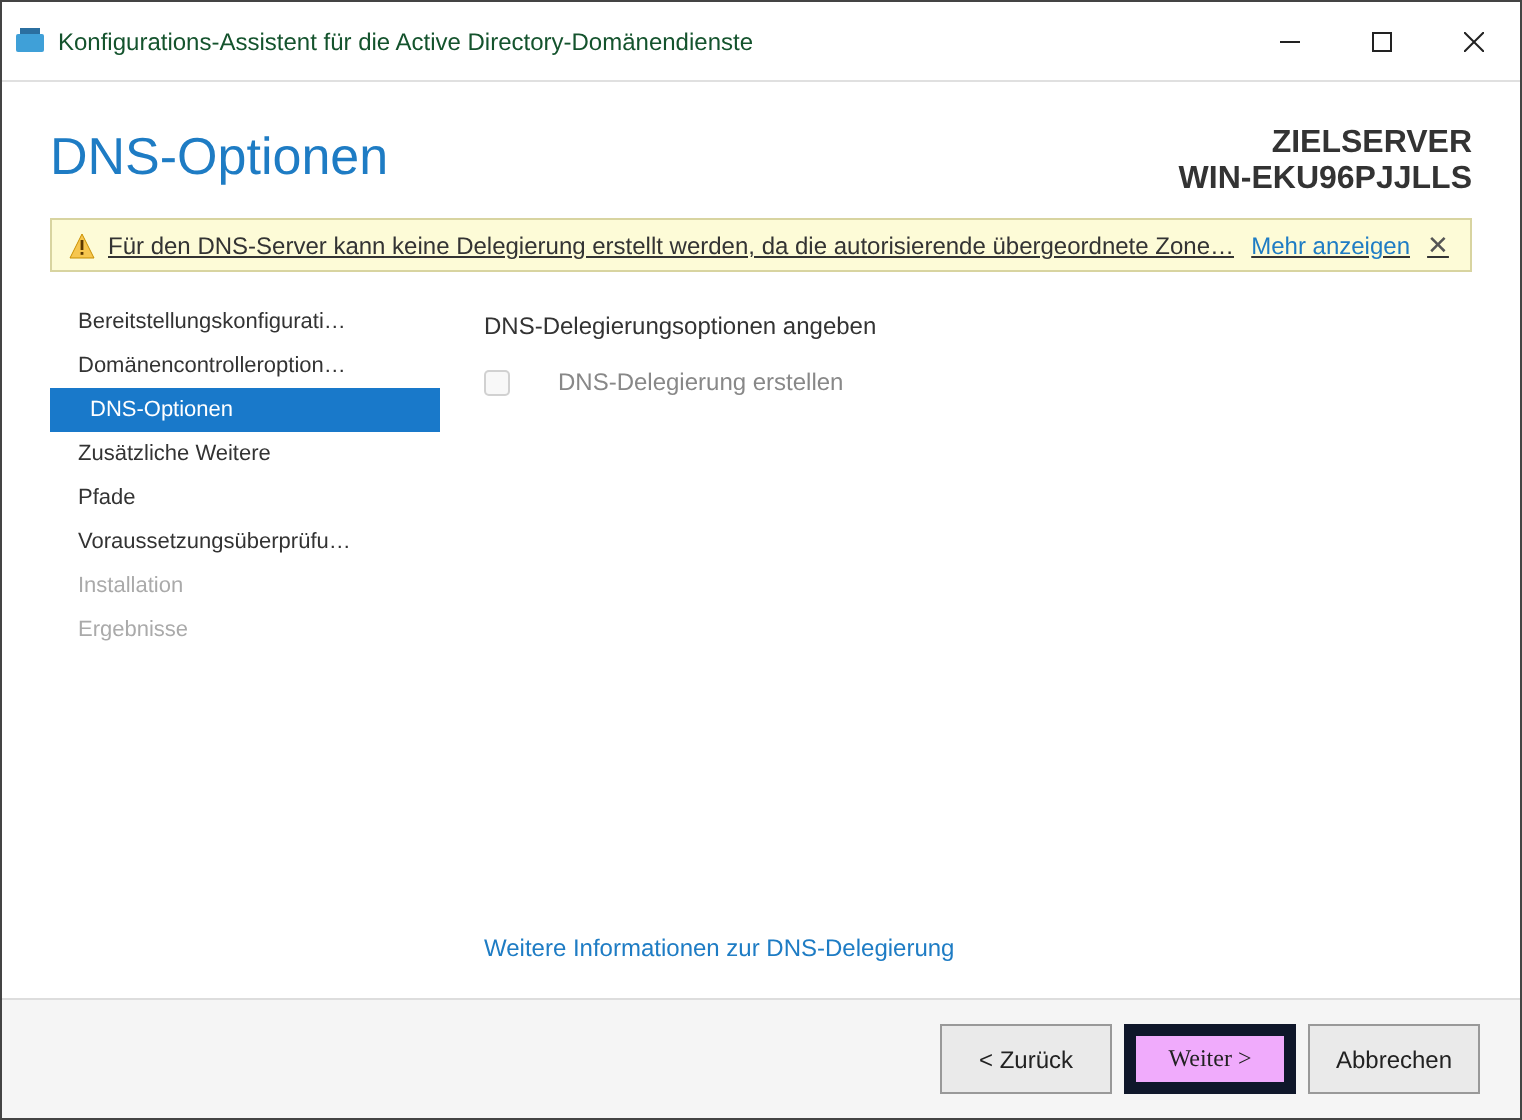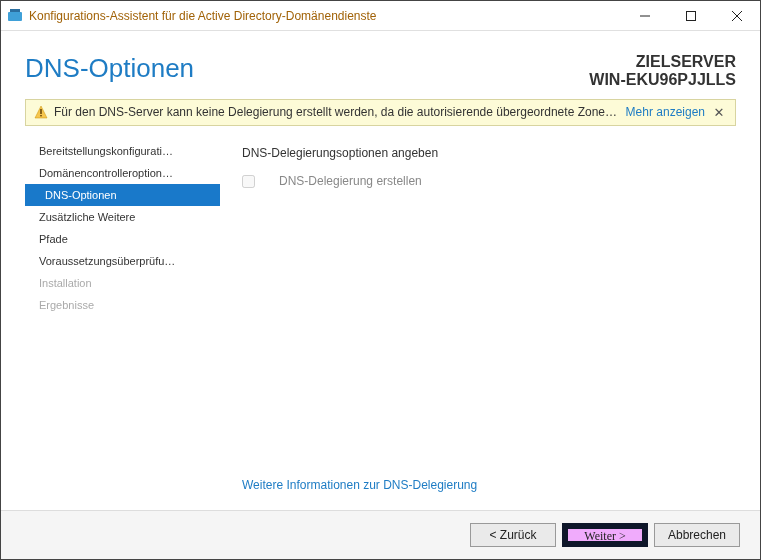--- a/index.html
+++ b/index.html
@@ -1,43 +1,43 @@
 <!DOCTYPE html>
 <html><head>
 <meta charset="utf-8">
 <style>
   * { box-sizing: border-box; margin: 0; padding: 0; font-family: "Segoe UI", Tahoma, sans-serif; }
   body { background: #fff; width: 761px; height: 560px; border: 1px solid #444; overflow: hidden; display: flex; flex-direction: column; }
-  .titlebar { height: 30px; display: flex; align-items: center; background: #fff; border-bottom: 1px solid #e0e0e0; font-size: 12px; color: #a16207; }
+  .titlebar { height: 40px; display: flex; align-items: center; background: #fff; border-bottom: 1px solid #e0e0e0; font-size: 12px; color: #14532d; }
   .titlebar .icon { width: 16px; height: 16px; margin: 0 6px; display:flex; align-items:center; justify-content:center;}
   .titlebar .title { flex: 1; }
   .win-controls { display: flex; height: 100%; }
   .win-btn { width: 46px; display: flex; align-items: center; justify-content: center; font-size: 14px; color:#222;}
   .header-area { padding: 22px 24px 10px 24px; display:flex; justify-content:space-between; align-items:flex-start; }
   .page-title { font-size: 26px; font-weight: 300; color: #1e7cc4; }
   .target-info { text-align: right; font-size: 16px; color:#333; font-weight:600;}
   .target-info div:first-child { font-weight:600; }
-  .warning-bar { margin: 0 24px 10px 24px; background: #fdfbd7; border: 1px solid #d8d4a0; padding: 5px 8px; display:flex; align-items:flex-start; font-size:12px; color:#333; gap:6px;}
+  .warning-bar { margin: 0 24px 10px 24px; background: #fdfbd7; border: 1px solid #d8d4a0; padding: 5px 8px; display:flex; align-items:flex-end; font-size:12px; color:#333; gap:6px;text-decoration:underline;}
   .warning-bar .warn-icon { width:14px; height:14px; flex-shrink:0;}
   .warning-bar .msg { flex:1; white-space:nowrap; overflow:hidden; text-overflow:ellipsis;}
   .warning-bar .link { color:#1e7cc4; white-space:nowrap; cursor:pointer;}
   .warning-bar .close { width:16px; text-align:center; color:#555; cursor:pointer; font-size:13px;}
   .body-area { flex:1; display:flex; padding: 0 24px 0 24px; overflow:hidden;}
   .nav { width: 195px; flex-shrink:0; font-size:11px; padding-top:4px;}
   .nav-item { padding: 5px 8px 5px 14px; color:#333; white-space:nowrap; overflow:hidden; text-overflow:ellipsis; cursor:pointer;}
   .nav-item.selected { background:#1979ca; color:#fff; padding-left:20px;}
   .nav-item.disabled { color:#aaa; cursor:default;}
   .content { flex:1; padding: 10px 0 0 22px; font-size:12px; color:#333; display:flex; flex-direction:column;justify-content:center;}
   .content .section-title { margin-bottom:14px; }
   .checkbox-row { display:flex; align-items:center; gap:24px; color:#888;}
   .checkbox-row input[type=checkbox]{ width:13px; height:13px; accent-color:#999;}
   .more-link { margin-top:auto; padding-bottom:18px;}
   .more-link a { color:#1e7cc4; font-size:12px; text-decoration:none; cursor:pointer;}
   .footer { border-top:1px solid #ddd; padding: 12px 20px; display:flex; justify-content:flex-end; gap:6px; background:#f5f5f5;}
-  .footer button { min-width:86px; height:24px; font-size:12px; border:1px solid #999; background:#eaeaea; color:#222; padding:0 10px;}
+  .footer button { min-width:86px; height:35px; font-size:12px; border:1px solid #999; background:#eaeaea; color:#222; padding:0 10px;}
   .footer button.disabled { color:#999; border-color:#bbb;}
   .footer button.primary { border:6px solid #0f172a; background:#f0abfc;font-family:Liberation Serif, serif;}
 </style>
 </head>
 <body>
 
 <div class="titlebar">
   <span class="icon">
     <svg width="16" height="16" viewBox="0 0 16 16">
         <rect x="1" y="4" width="14" height="9" rx="1" fill="#3fa0d8"></rect>

